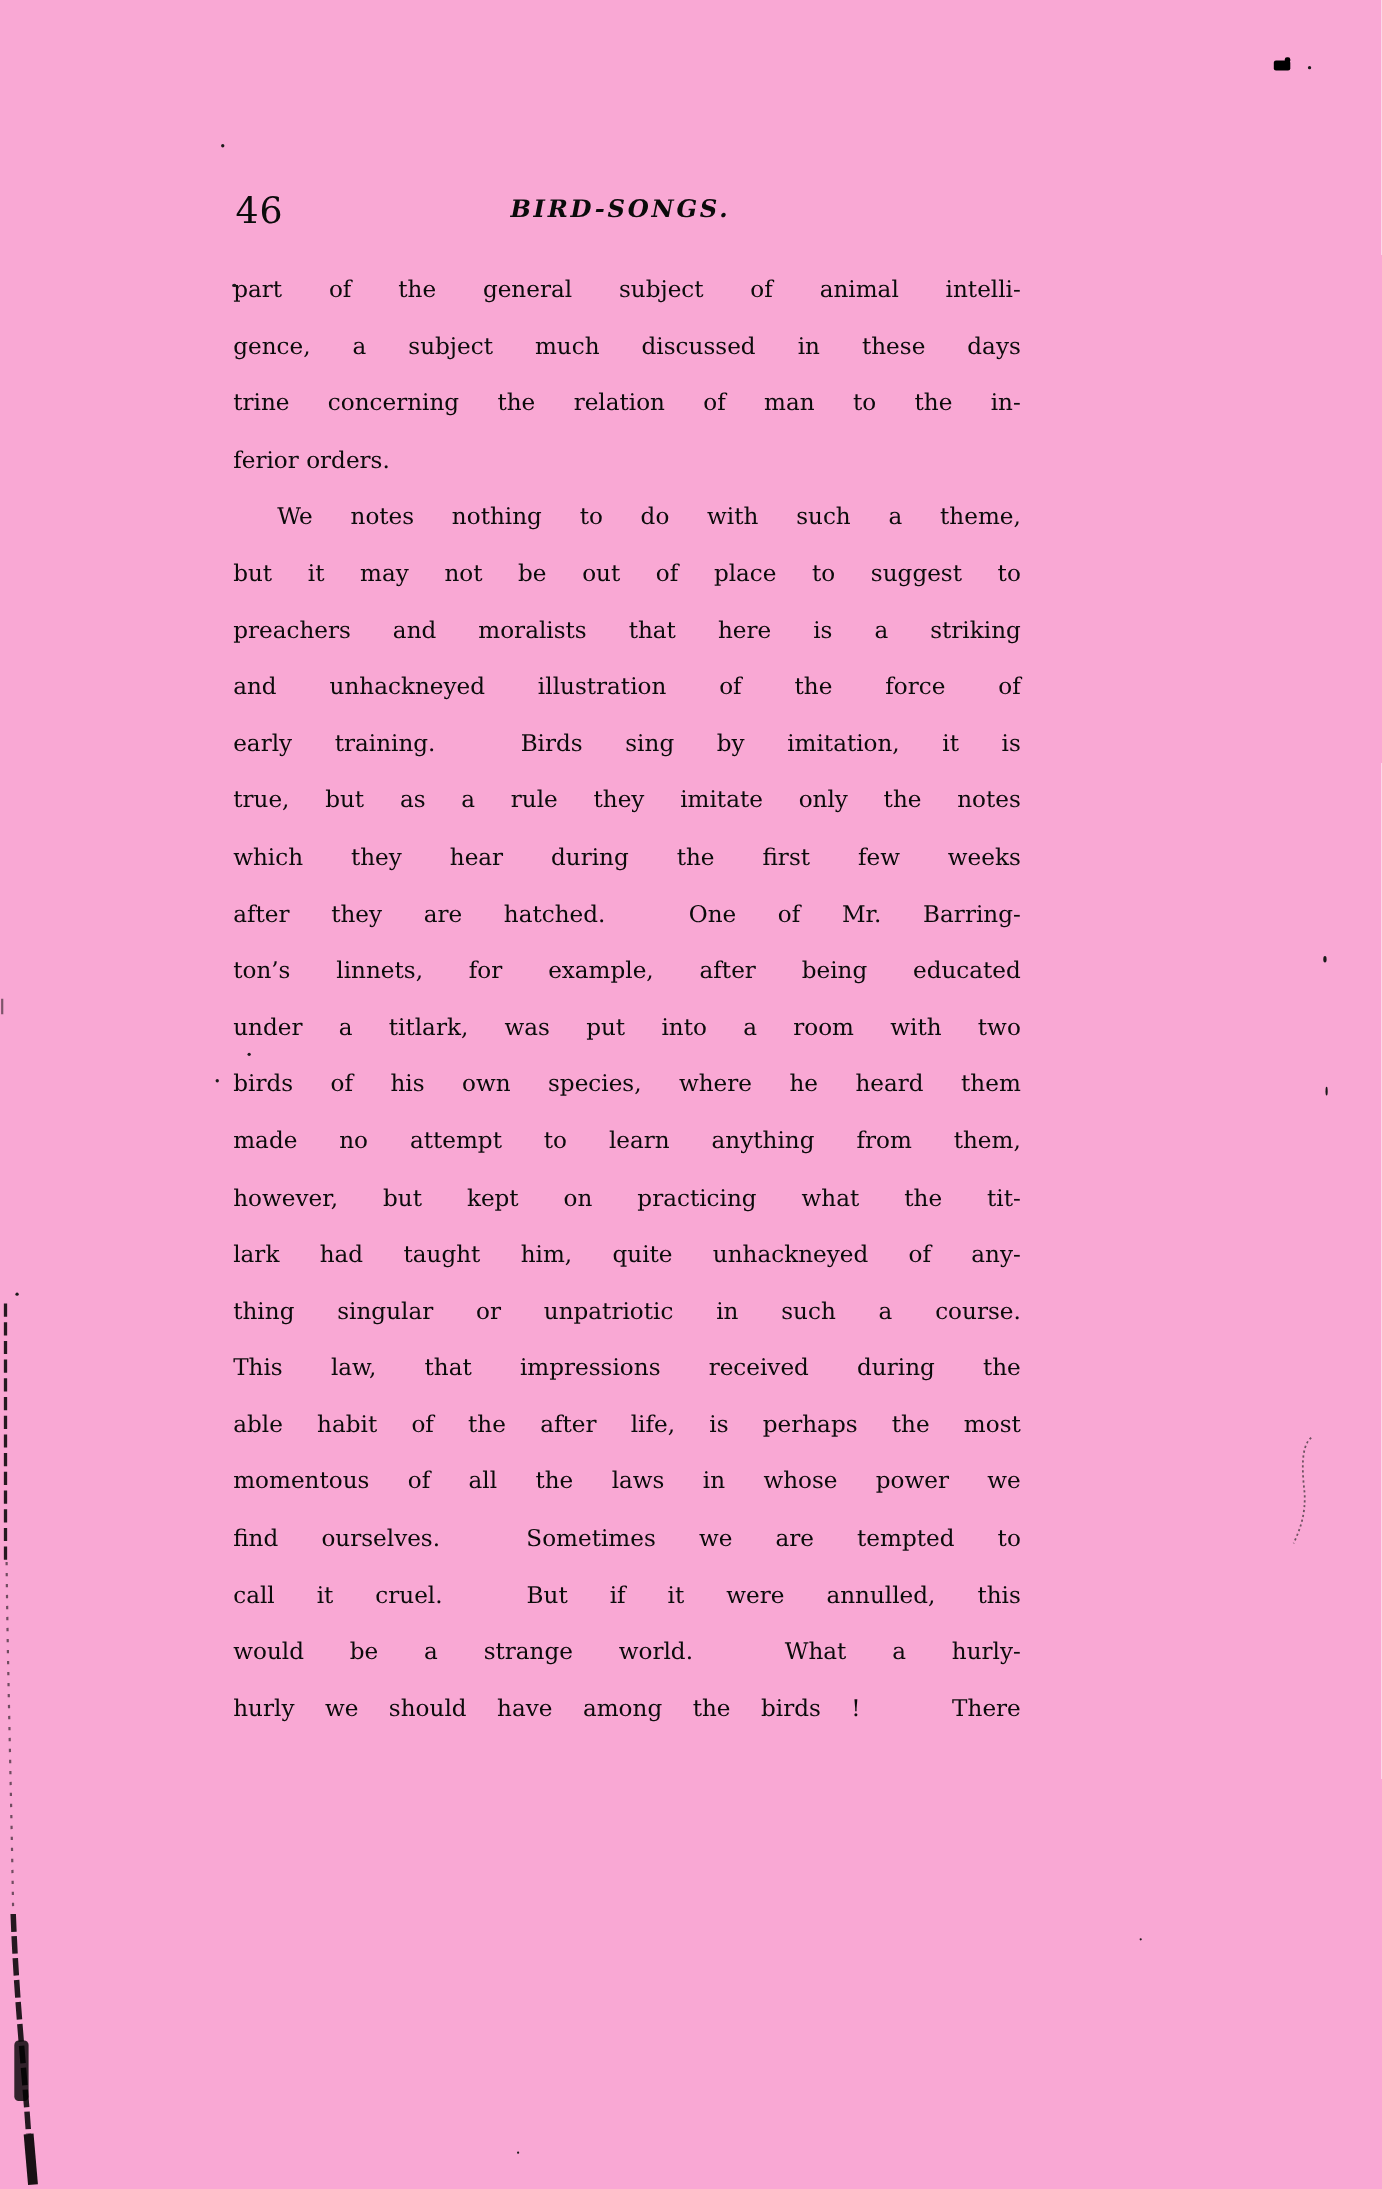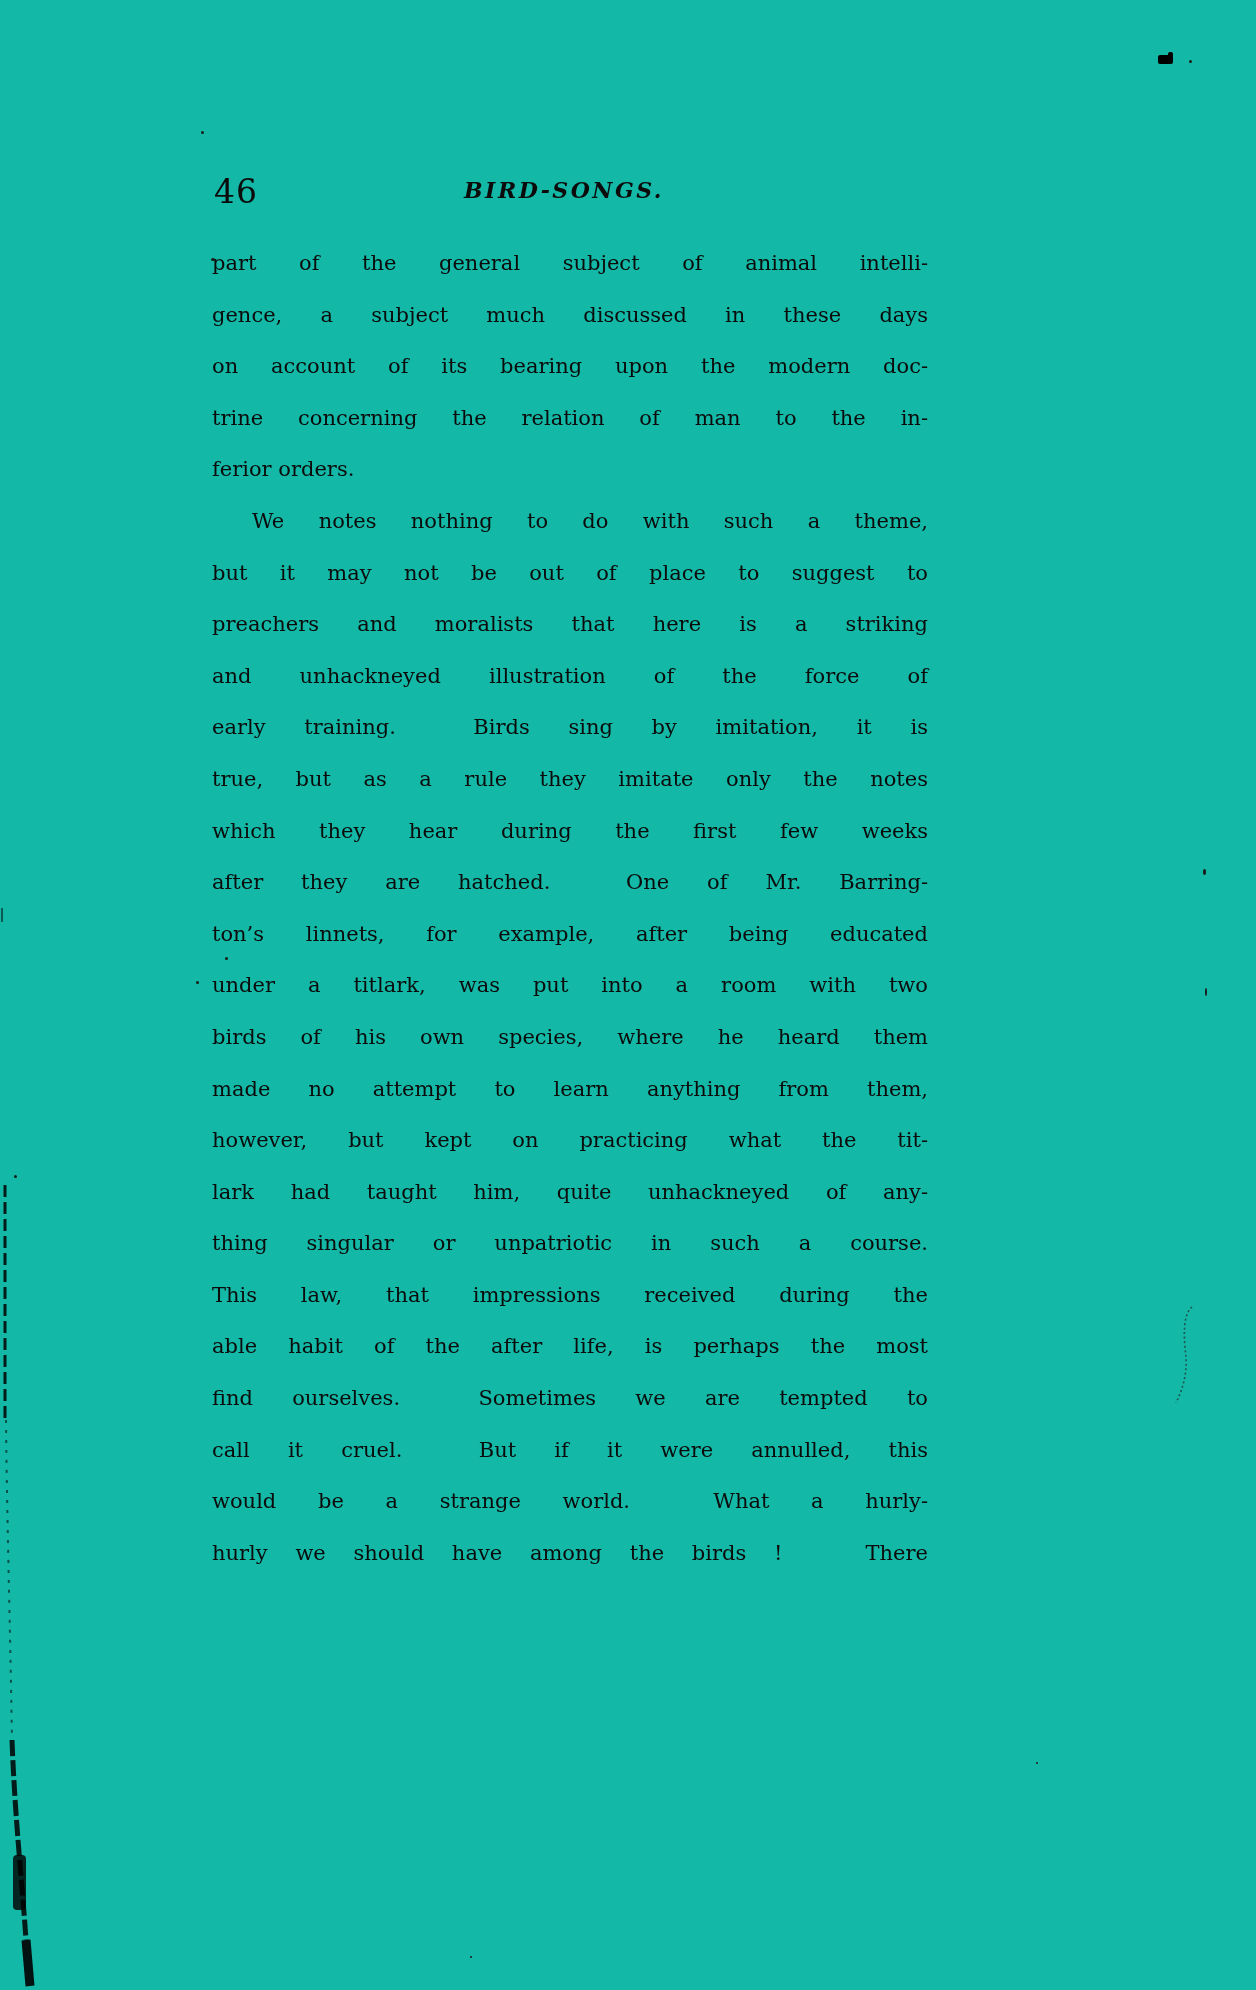--- a/index.html
+++ b/index.html
@@ -4,21 +4,21 @@
 <style>
   html, body {
     margin: 0;
     padding: 0;
     background: #ffffff;
   }
   .page {
     position: relative;
     width: 1256px;
     height: 1990px;
-    background: #14b8a6;
+    background: #f9a8d4;
     overflow: hidden;
     font-family: "DejaVu Serif", "Liberation Serif", serif;
     color: #0b0b0b;
   }
   .running-header {
     position: absolute;
     left: 212px;
     top: 172px;
     width: 716px;
     height: 46px;
@@ -81,40 +81,40 @@
 <div class="page">
 
   <div class="running-header">
     <span class="page-number">46</span>
     <span class="running-title">BIRD-SONGS.</span>
   </div>
 
   <div class="body-text">
     <div class="line">part of the general subject of animal intelli-</div>
     <div class="line">gence, a subject much discussed in these days</div>
-    <div class="line">on account of its bearing upon the modern doc-</div>
     <div class="line">trine concerning the relation of man to the in-</div>
     <div class="line align-left">ferior orders.</div>
     <div class="line indent">We notes nothing to do with such a theme,</div>
     <div class="line">but it may not be out of place to suggest to</div>
     <div class="line">preachers and moralists that here is a striking</div>
     <div class="line">and unhackneyed illustration of the force of</div>
     <div class="line">early training.&nbsp; Birds sing by imitation, it is</div>
     <div class="line">true, but as a rule they imitate only the notes</div>
     <div class="line">which they hear during the first few weeks</div>
     <div class="line">after they are hatched.&nbsp; One of Mr. Barring-</div>
     <div class="line">ton’s linnets, for example, after being educated</div>
     <div class="line">under a titlark, was put into a room with two</div>
     <div class="line">birds of his own species, where he heard them</div>
     <div class="line">made no attempt to learn anything from them,</div>
     <div class="line">however, but kept on practicing what the tit-</div>
     <div class="line">lark had taught him, quite unhackneyed of any-</div>
     <div class="line">thing singular or unpatriotic in such a course.</div>
     <div class="line">This law, that impressions received during the</div>
     <div class="line">able habit of the after life, is perhaps the most</div>
+    <div class="line">momentous of all the laws in whose power we</div>
     <div class="line">find ourselves.&nbsp; Sometimes we are tempted to</div>
     <div class="line">call it cruel.&nbsp; But if it were annulled, this</div>
     <div class="line">would be a strange world.&nbsp; What a hurly-</div>
     <div class="line">hurly we should have among the birds !&nbsp;&nbsp; There</div>
   </div>
 
   <div class="corner-blob" style="left:1158px; top:55px; width:15px; height:9px;"></div>
   <div class="corner-blob" style="left:1168px; top:52px; width:5px; height:5px;"></div>
 
   <div class="speckle" style="left:201px; top:131px; width:3px; height:3px;"></div>

